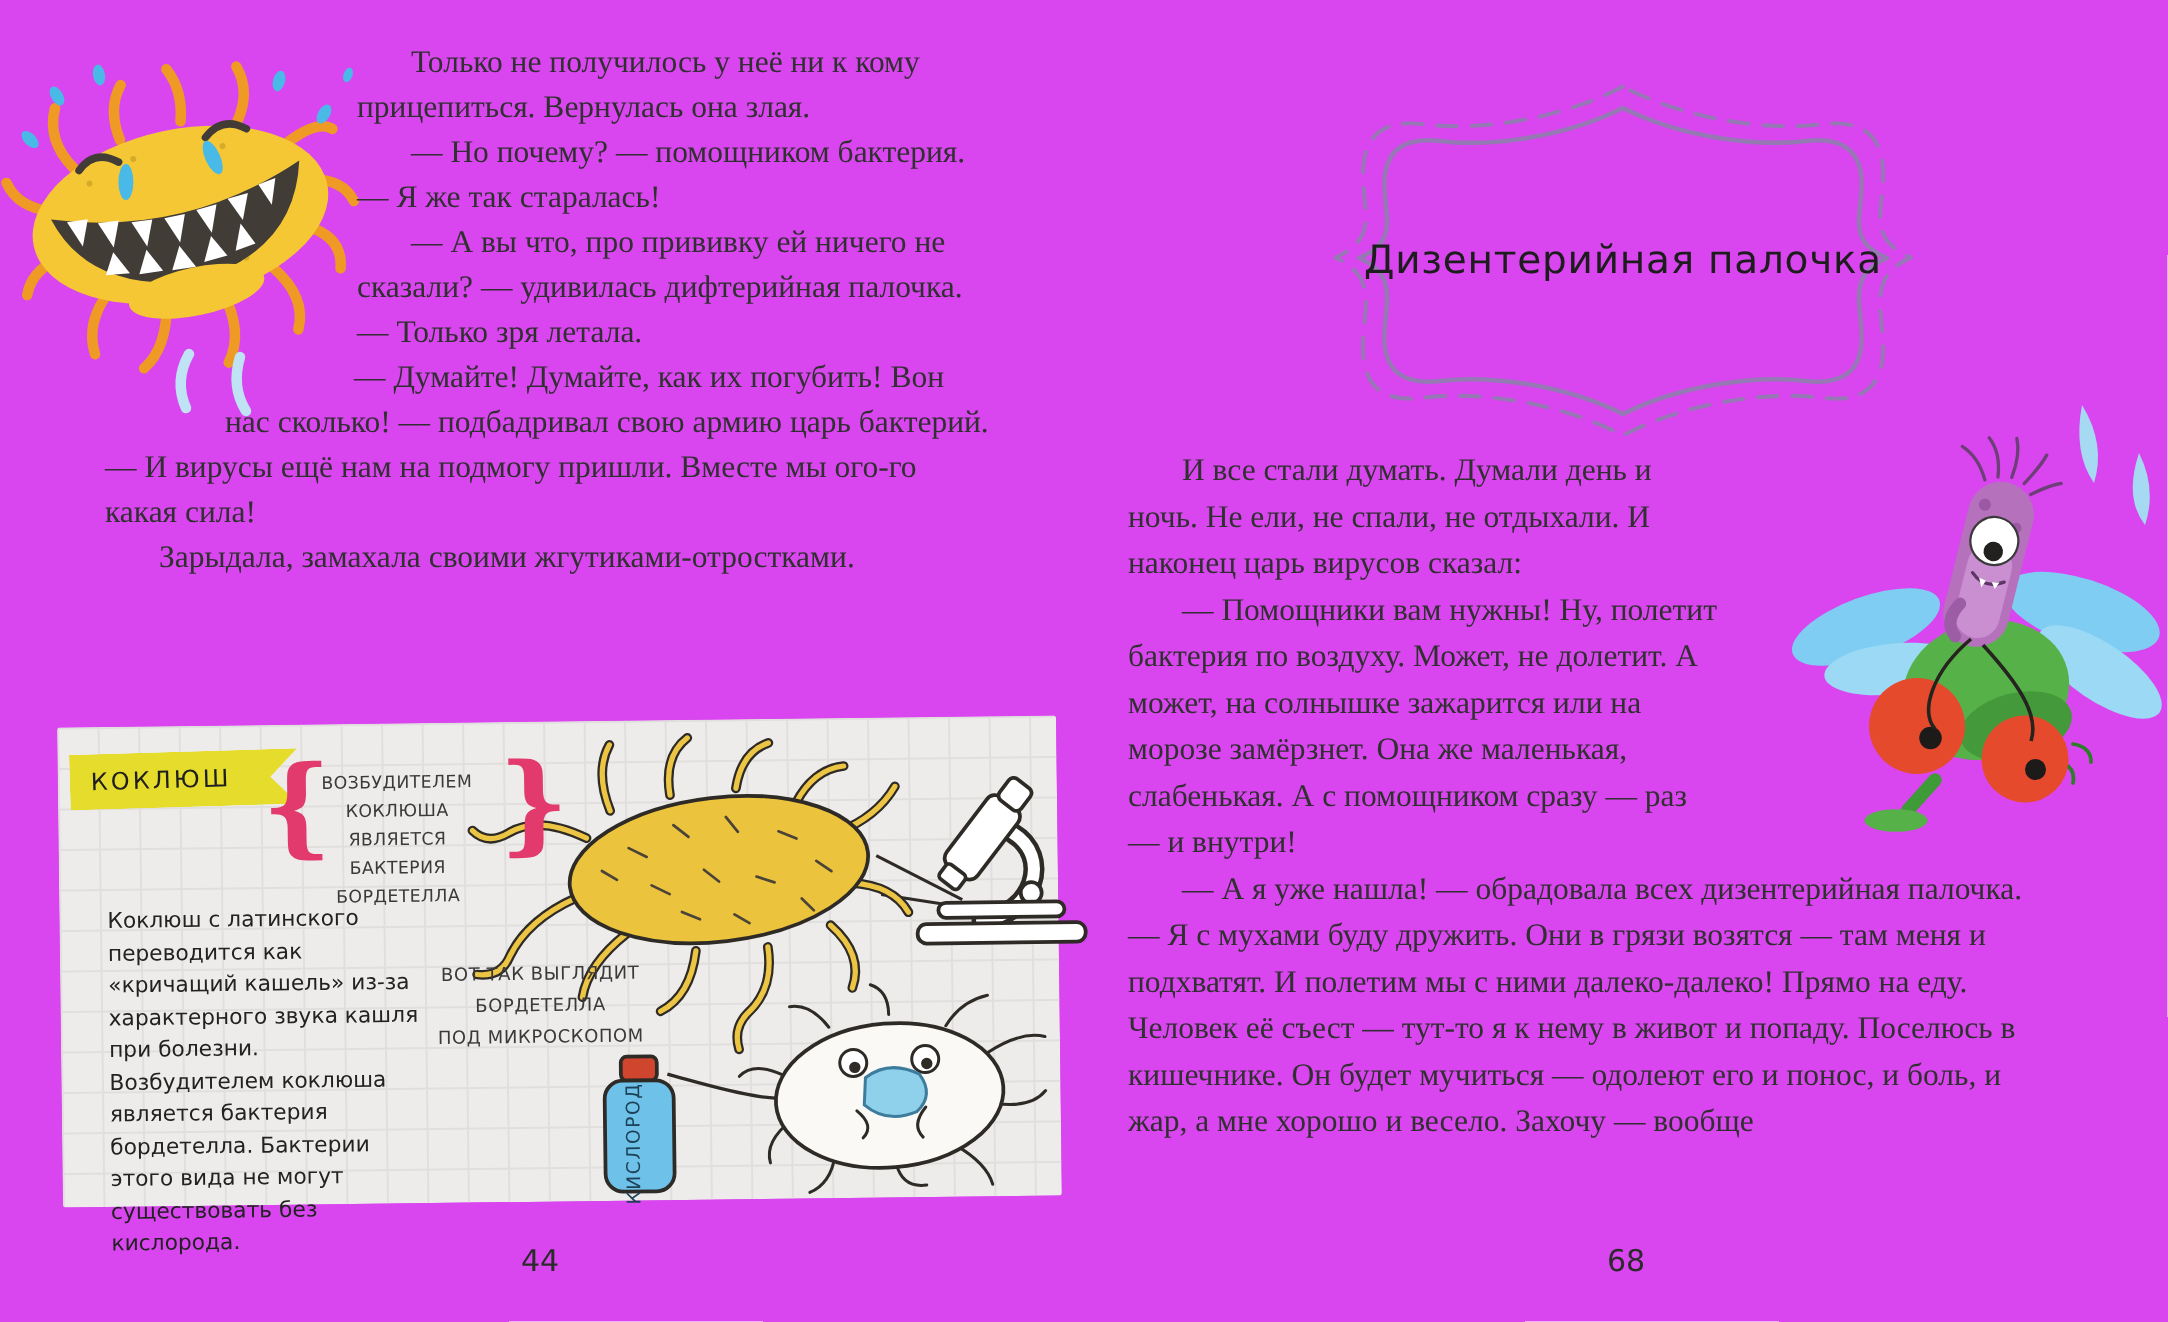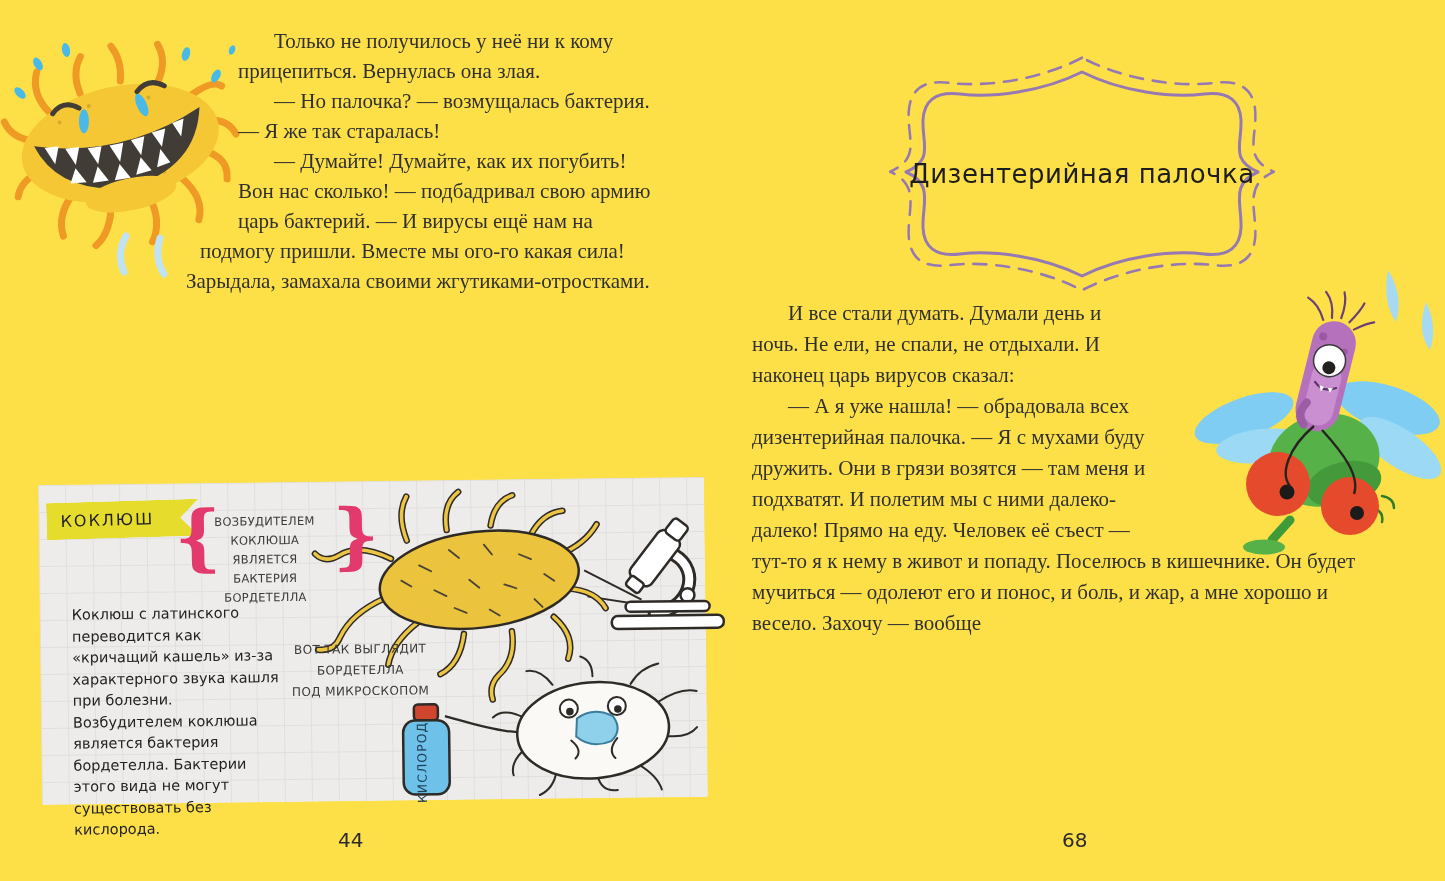--- a/index.html
+++ b/index.html
@@ -1,36 +1,36 @@
 <!DOCTYPE html>
 <html><head>
 <meta charset="utf-8">
 <style>
   * { margin:0; padding:0; box-sizing:border-box; }
   html,body { background:#ffffff; }
   .book {
-    position:relative; width:1445px; height:881px; background:#fde047;
+    position:relative; width:1445px; height:881px; background:#d946ef;
     font-family:"Liberation Serif", serif; color:#303030; overflow:hidden;
   }
   
   .text-left {
     position:absolute; left:70px; top:26px; width:592px;
     font-size:21px; line-height:30px; text-align:left;
   }
   .text-right {
     position:absolute; left:752px; top:298px; width:616px;
     font-size:21px; line-height:31px;
   }
   .text-left p, .text-right p { margin:0; text-indent:36px; }
   .sp1 { float:left; clear:left; width:168px; height:208px; }
   .sp2 { float:left; clear:left; width:130px; height:26px; }
   .sp3 { float:left; clear:left; width:80px;  height:28px; }
   .spr { float:right; width:218px; height:248px; }
   .pagenum {
-    position:absolute; top:828px; width:44px; 
+    position:absolute; top:828px; width:44px; text-align:center;
     font-family:"DejaVu Sans", sans-serif; font-size:20px; color:#2b2b2b;
   }
   .pagenum.left  { left:338px; }
   .pagenum.right { left:1062px; }
 
   
   .title-frame { position:absolute; left:872px; top:56px; width:420px; height:236px; }
   .title-frame svg { position:absolute; inset:0; overflow:visible; }
   .title-text {
     position:absolute; inset:0; display:flex; align-items:center; justify-content:center;
@@ -151,21 +151,22 @@
         <path d="M118,198 Q108,216 116,234"></path>
           <path d="M152,200 Q146,220 156,236"></path>
       </g>
     </svg>
 
     <div class="text-left">
       <div class="sp1"></div>
         <div class="sp2"></div>
         <div class="sp3"></div>
       <p>Только не получилось у неё ни к кому прицепиться. Вернулась она злая.</p>
-      <p>—  Но палочка? — возмущалась бактерия. — Я же так старалась!</p>
+      <p>—  Но почему? — помощником бактерия. — Я же так старалась!</p>
+      <p>—  А вы что, про прививку ей ничего не сказали? — удивилась дифтерийная палочка. — Только зря летала.</p>
       <p>—  Думайте! Думайте, как их погубить! Вон нас сколько! — подбадривал свою армию царь бактерий. — И вирусы ещё нам на подмогу пришли. Вместе мы ого-го какая сила!</p>
       <p>Зарыдала, замахала своими жгутиками-отростками.</p>
     </div>
 
     <div class="infobox">
       <div class="ribbon">
         <span>КОКЛЮШ</span>
       </div>
       <div class="brace l">{</div>
       <div class="brace r">}</div>
@@ -339,19 +340,20 @@
       <ellipse cx="72" cy="279" rx="21" ry="7.5" fill="#56b148"></ellipse>
       <g fill="none" stroke="#26241f" stroke-width="2.4">
         <path d="M122,158 C96,180 88,206 98,218"></path>
         <path d="M130,162 C152,186 168,208 162,226"></path>
       </g>
     </svg>
 
     <div class="text-right">
       <div class="spr"></div>
       <p>И все стали думать. Думали день и ночь. Не ели, не спали, не отдыхали. И наконец царь вирусов сказал:</p>
+      <p>—  Помощники вам нужны! Ну, полетит бактерия по воздуху. Может, не долетит. А может, на солнышке зажарится или на морозе замёрзнет. Она же маленькая, слабенькая. А с помощником сразу — раз — и внутри!</p>
       <p>—  А я уже нашла! — обрадовала всех дизентерийная палочка. — Я с мухами буду дружить. Они в грязи возятся — там меня и подхватят. И полетим мы с ними далеко-далеко! Прямо на еду. Человек её съест — тут-то я к нему в живот и попаду. Поселюсь в кишечнике. Он будет мучиться — одолеют его и понос, и боль, и жар, а мне хорошо и весело. Захочу — вообще</p>
     </div>
 
     <div class="pagenum right">68</div>
   </div>
 
 </div>
 
 </body></html>

